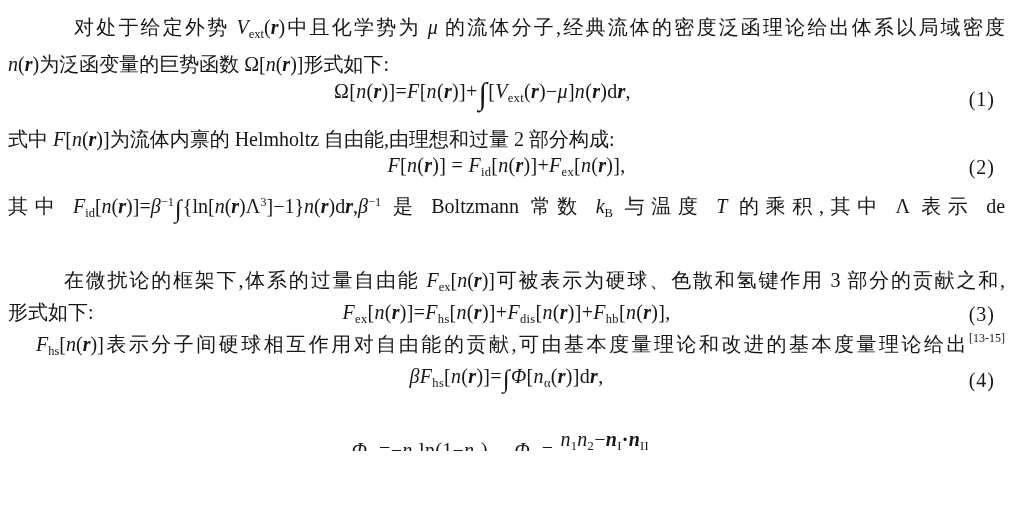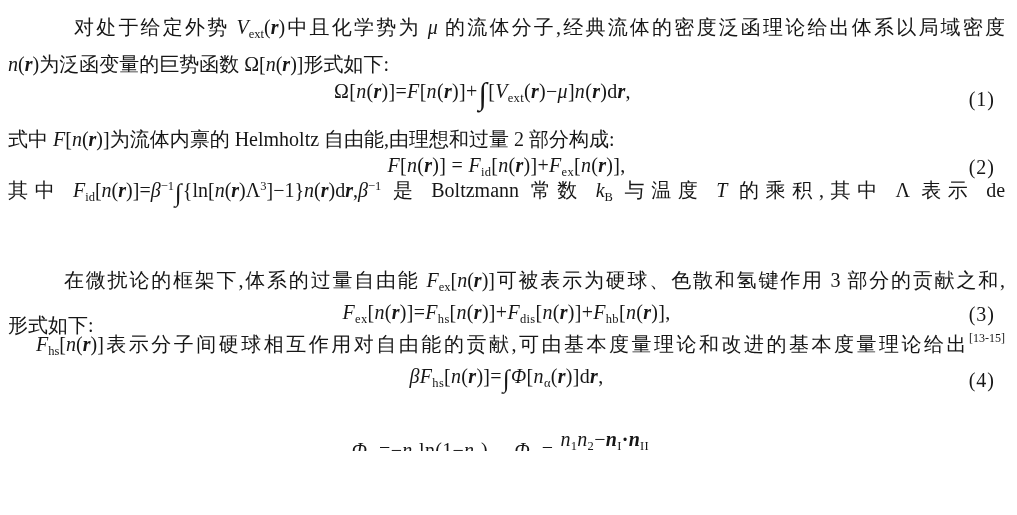--- a/index.html
+++ b/index.html
@@ -22,21 +22,21 @@
     text-align-last:justify;
   }
   .indent1{padding-left:66px;}
   .indent2{padding-left:56px;}
   .eq-row{text-align:center;}
   .eq{display:inline-block;letter-spacing:0.3px;}
   .eq-num{
     position:absolute;right:10px;
     font-size:20px;letter-spacing:1px;
   }
-  .eq-label{position:absolute;left:0;top:13px;}
+  .eq-label{position:absolute;left:0;top:0;}
   sub{font-size:12.5px;vertical-align:-4px;line-height:0;}
   sup{font-size:12.5px;vertical-align:7px;line-height:0;}
   sup.cite{font-size:12px;vertical-align:9px;}
   .int{font-size:31px;font-style:normal;vertical-align:-6px;line-height:0;padding:0 1px;}
   .int-sm{font-size:25px;font-style:normal;vertical-align:-4px;line-height:0;padding:0 1px;}
   .frac{
     display:inline-block;vertical-align:middle;
     text-align:left;margin:0 3px;line-height:1.15;
   }
   .frac .nu{display:block;padding:0 4px 1px;border-bottom:1.4px solid currentColor;}
@@ -66,21 +66,21 @@
 
   <div class="row" style="top:126px;">
     <span>式中 <i>F</i>[<i>n</i>(<b><i>r</i></b>)]为流体内禀的 Helmholtz 自由能,由理想和过量 2 部分构成:</span>
   </div>
 
   <div class="row eq-row" style="top:152px;height:32px;">
     <span class="eq"><i>F</i>[<i>n</i>(<b><i>r</i></b>)] = <i>F</i><sub>id</sub>[<i>n</i>(<b><i>r</i></b>)]+<i>F</i><sub>ex</sub>[<i>n</i>(<b><i>r</i></b>)],</span>
     <span class="eq-num" style="top:2px;">(2)</span>
   </div>
 
-  <div class="row justify" style="top:177px;font-family:Liberation Serif, serif;">
+  <div class="row justify" style="top:193px;font-family:Liberation Serif, serif;">
     <span>其中 <i>F</i><sub>id</sub>[<i>n</i>(<b><i>r</i></b>)]=<i>β</i><sup>−1</sup><span class="int-sm">∫</span>{ln[<i>n</i>(<b><i>r</i></b>)Λ<sup>3</sup>]−1}<i>n</i>(<b><i>r</i></b>)d<b><i>r</i></b>,<i>β</i><sup>−1</sup> 是 Boltzmann 常数 <i>k</i><sub>B</sub> 与温度 <i>T</i> 的乘积,其中 Λ 表示 de</span>
   </div>
 
   <div class="row justify indent2" style="top:267px;">
     <span>在微扰论的框架下,体系的过量自由能 <i>F</i><sub>ex</sub>[<i>n</i>(<b><i>r</i></b>)]可被表示为硬球、色散和氢键作用 3 部分的贡献之和,</span>
   </div>
 
   <div class="row eq-row" style="top:299px;height:32px;">
     <span class="eq-label">形式如下:</span>
     <span class="eq"><i>F</i><sub>ex</sub>[<i>n</i>(<b><i>r</i></b>)]=<i>F</i><sub>hs</sub>[<i>n</i>(<b><i>r</i></b>)]+<i>F</i><sub>dis</sub>[<i>n</i>(<b><i>r</i></b>)]+<i>F</i><sub>hb</sub>[<i>n</i>(<b><i>r</i></b>)],</span>

